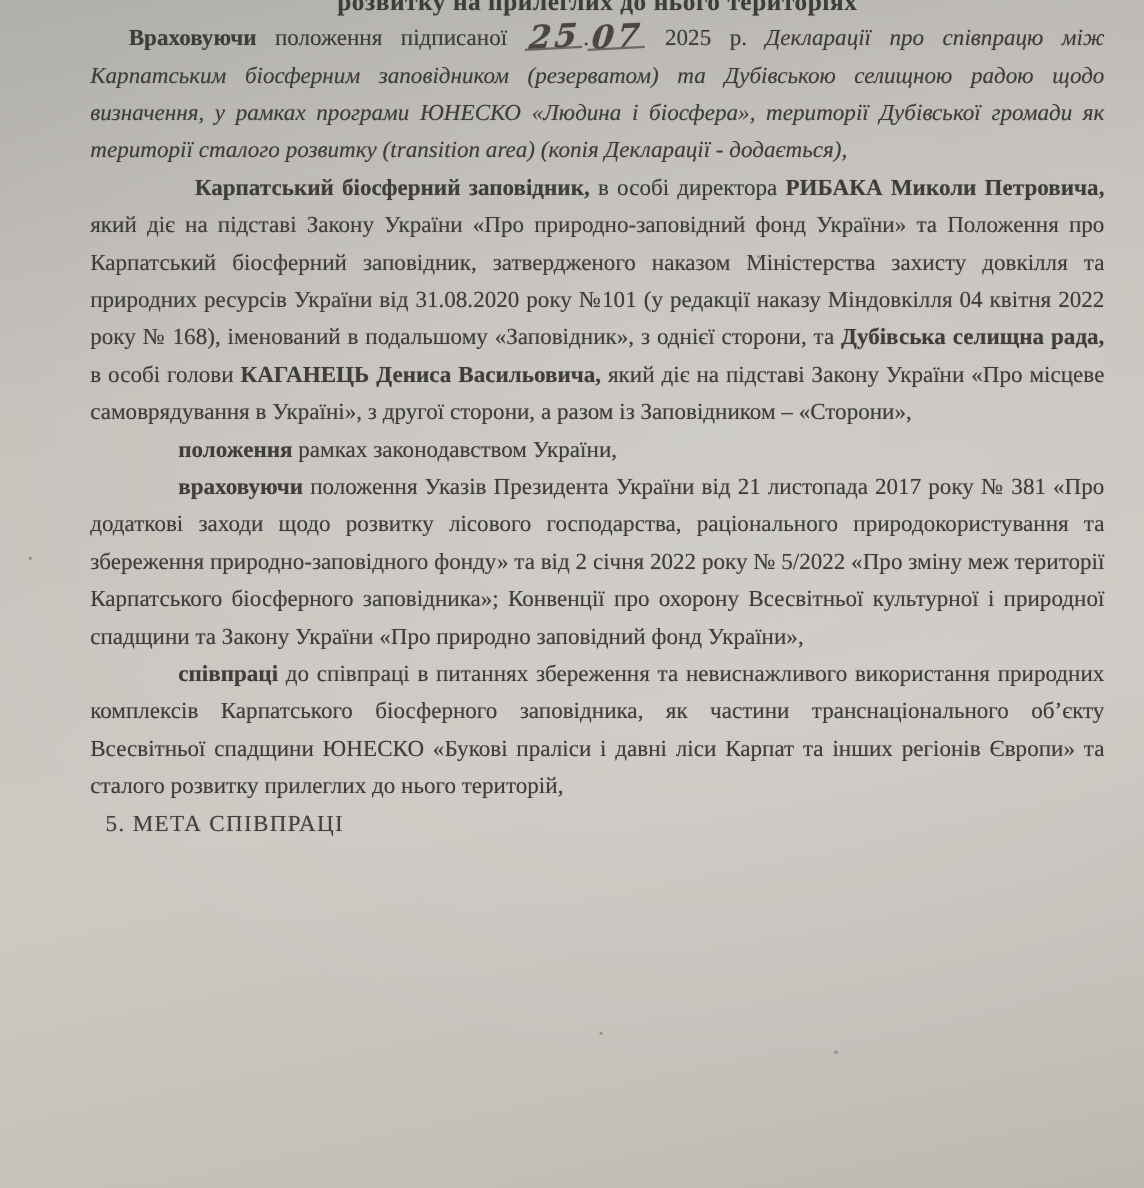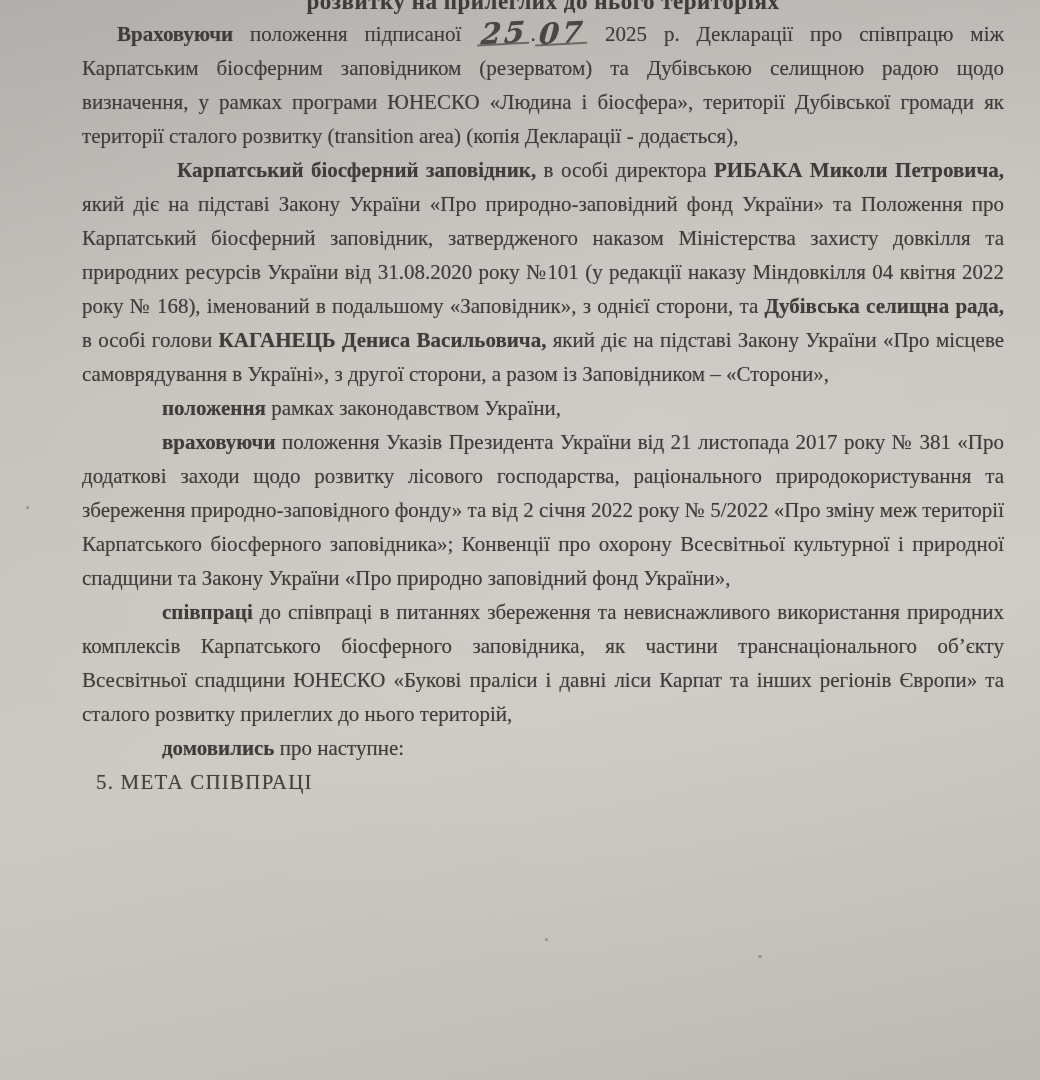--- a/index.html
+++ b/index.html
@@ -47,21 +47,21 @@
     line-height: 34px;
     font-weight: 400;
     letter-spacing: 1.2px;
     text-indent: 14px;
     color: #44423f;
   }
   .p7 { margin-top: 5px; text-indent: 58px; }
 
   .run-normal {}
   .run-bold { font-weight: bold; }
-  .run-italic { }
+  .run-italic { font-style: italic; }
   .run-handwritten {
     display: inline-block;
     font-family: "DejaVu Serif", serif;
     font-style: italic;
     font-weight: 700;
     font-size: 29px;
     line-height: 18px;
     letter-spacing: 3px;
     color: #4a4743;
     border-bottom: 2px solid rgba(80,77,72,0.75);
@@ -88,21 +88,20 @@
   <p class="para p1"><span class="run-bold">Враховуючи</span><span class="run-normal"> положення підписаної </span><span class="run-handwritten">25</span><span class="run-normal">.</span><span class="run-handwritten">07</span><span class="run-normal"> 2025 р. </span><span class="run-italic">Декларації про співпрацю між Карпатським біосферним заповідником (резерватом) та Дубівською селищною радою щодо визначення, у рамках програми ЮНЕСКО «Людина і біосфера», території Дубівської громади як території сталого розвитку (transition area) (копія Декларації - додається),</span></p>
 
   <p class="para p2"><span class="run-bold">Карпатський біосферний заповідник,</span><span class="run-normal"> в особі директора </span><span class="run-bold">РИБАКА Миколи Петровича,</span><span class="run-normal"> який діє на підставі Закону України «Про природно-заповідний фонд України» та Положення про Карпатський біосферний заповідник, затвердженого наказом Міністерства захисту довкілля та природних ресурсів України від 31.08.2020 року №101 (у редакції наказу Міндовкілля 04 квітня 2022 року № 168), іменований в подальшому «Заповідник», з однієї сторони, та </span><span class="run-bold">Дубівська селищна рада,</span><span class="run-normal"> в особі голови </span><span class="run-bold">КАГАНЕЦЬ Дениса Васильовича,</span><span class="run-normal"> який діє на підставі Закону України «Про місцеве самоврядування в Україні», з другої сторони, а разом із Заповідником – «Сторони»,</span></p>
 
   <p class="para p3"><span class="run-bold">положення</span><span class="run-normal"> рамках законодавством України,</span></p>
 
   <p class="para p4"><span class="run-bold">враховуючи</span><span class="run-normal"> положення Указів Президента України від 21 листопада 2017 року № 381 «Про додаткові заходи щодо розвитку лісового господарства, раціонального природокористування та збереження природно-заповідного фонду» та від 2 січня 2022 року № 5/2022 «Про зміну меж території Карпатського біосферного заповідника»; Конвенції про охорону Всесвітньої культурної і природної спадщини та Закону України «Про природно заповідний фонд України»,</span></p>
 
   <p class="para p5"><span class="run-bold">співпраці</span><span class="run-normal"> до співпраці в питаннях збереження та невиснажливого використання природних комплексів Карпатського біосферного заповідника, як частини транснаціонального об’єкту Всесвітньої спадщини ЮНЕСКО «Букові праліси і давні ліси Карпат та інших регіонів Європи» та сталого розвитку прилеглих до нього територій,</span></p>
 
-  <p class="para p6"><span class="run-bold">домовились</span><span class="run-normal"> про наступне:</span></p>
 
   <p class="para h2">5. МЕТА СПІВПРАЦІ</p>
 
 
   <div class="speck" style="left:688px; top:232px; width:3px; height:3px;"></div>
   <div class="speck" style="left:545px; top:938px; width:3px; height:3px;"></div>
   <div class="speck" style="left:758px; top:955px; width:4px; height:3px;"></div>
   <div class="speck" style="left:26px; top:506px; width:3px; height:3px;"></div>
 </div>
 

